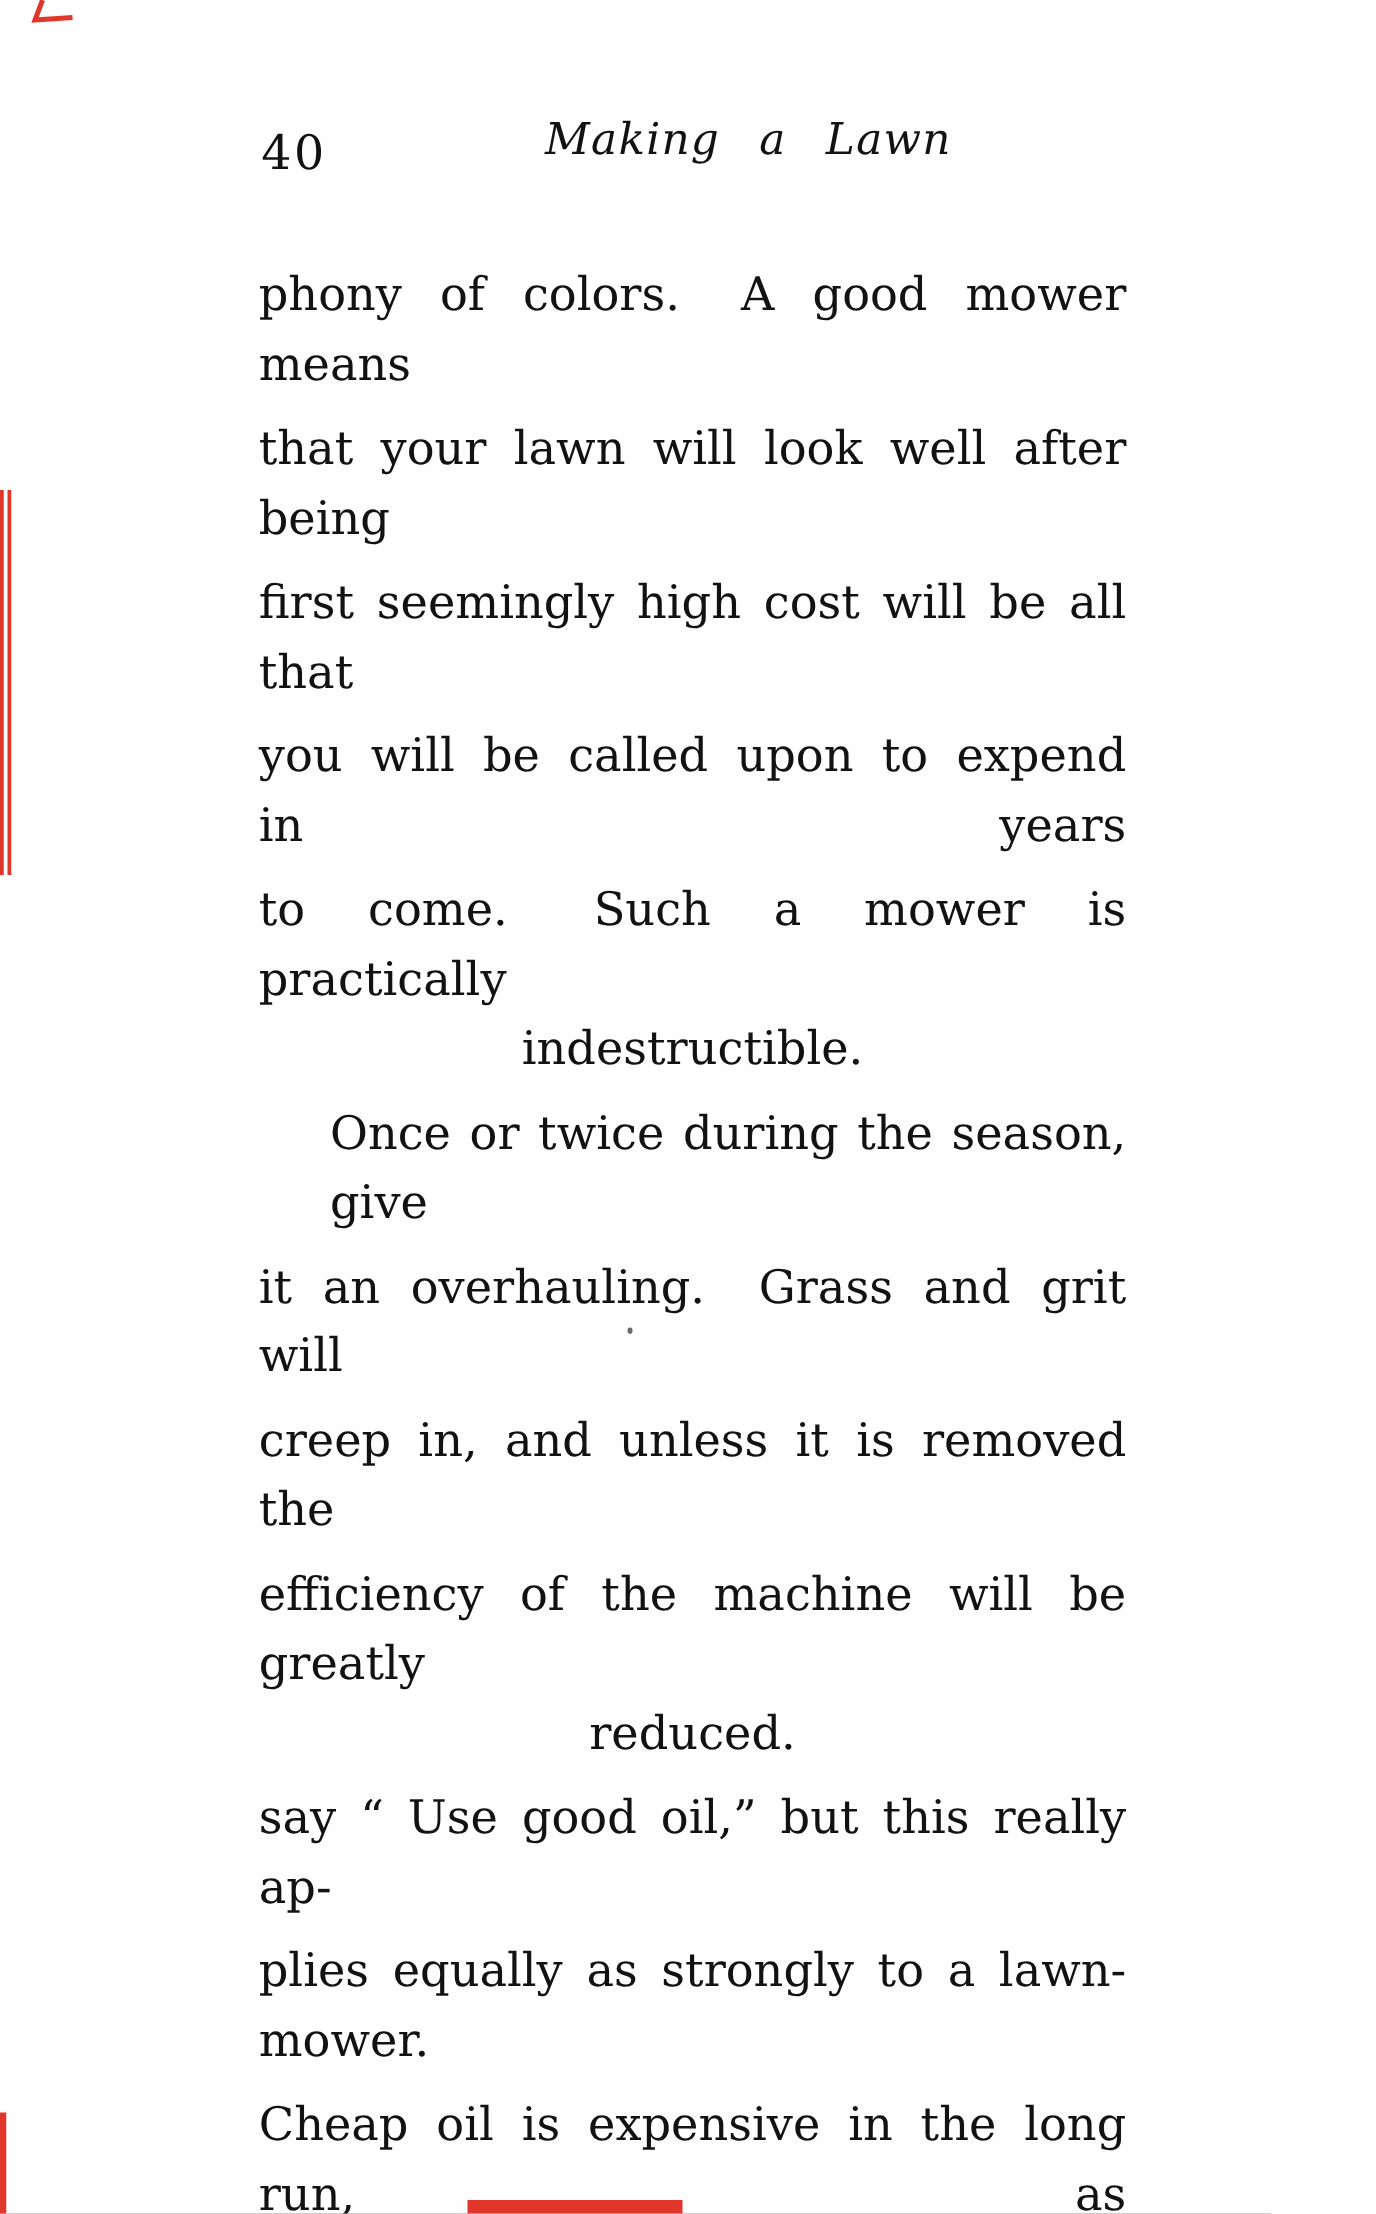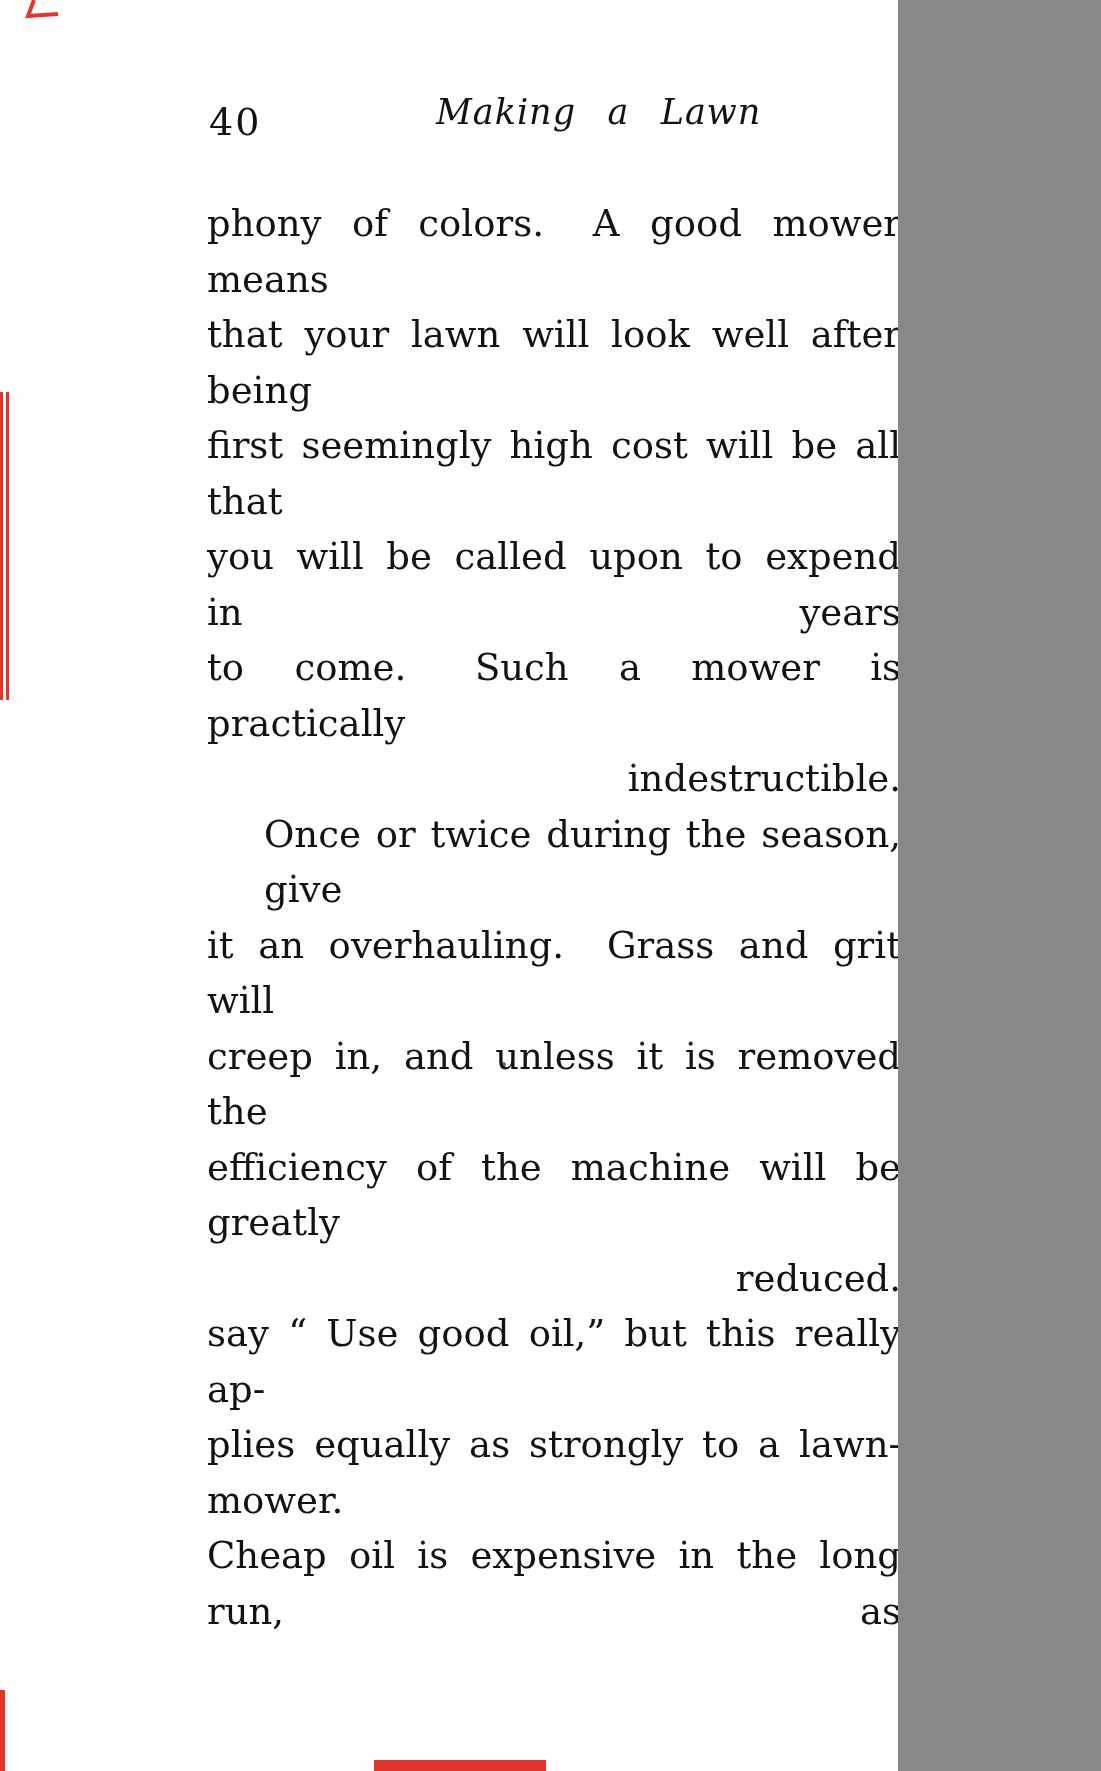--- a/index.html
+++ b/index.html
@@ -1,18 +1,18 @@
 <!DOCTYPE html>
 <html style="--scan-red: #e1362b;"><head>
 <meta charset="utf-8">
 <style>
   html,body{margin:0;padding:0;background:#888;}
   .page{
     position:relative;
-    width:898px;height:1771px;
+    width:1101px;height:1771px;
     background:#fefefe;
     overflow:hidden;
     font-family:"DejaVu Serif","Liberation Serif",serif;
     color:#121212;
   }
   
   .header{position:absolute;top:92px;left:207px;width:694px;height:60px;}
   .pagenum{
     position:absolute;left:2px;top:8px;
     font-size:38px;letter-spacing:2px;
@@ -22,22 +22,22 @@
     font-size:35px;font-style:italic;
     word-spacing:0.55em;letter-spacing:1px;white-space:nowrap;
   }
   
   .text-block{
     position:absolute;top:196px;left:207px;width:694px;
     font-size:37px;line-height:55.5px;
     word-spacing:0.08em;
   }
   .line{white-space:normal;}
-  .line.j{text-align:justify;text-align-last:justify;}
-  .line.l{text-align:right;}
+  .line.j{text-align:justify;text-align-last:justify;margin-top:12px;}
+  .line.l{text-align:center;}
   .line.ind{padding-left:57px;}
   
   .scan-mark{position:absolute;background:var(--scan-red);}
   .mark-topleft{left:20px;top:0;width:60px;height:26px;background:none;}
   .mark-left-a{left:0;top:392px;width:3px;height:308px;}
   .mark-left-b{left:6px;top:392px;width:3px;height:308px;}
   .mark-bottomleft{left:0;top:1690px;width:5px;height:81px;}
   .mark-bottombar{left:374px;top:1760px;width:172px;height:11px;}
   
   .speck{position:absolute;left:502px;top:1062px;width:4px;height:5px;background:#6a6a6a;border-radius:50%;}

